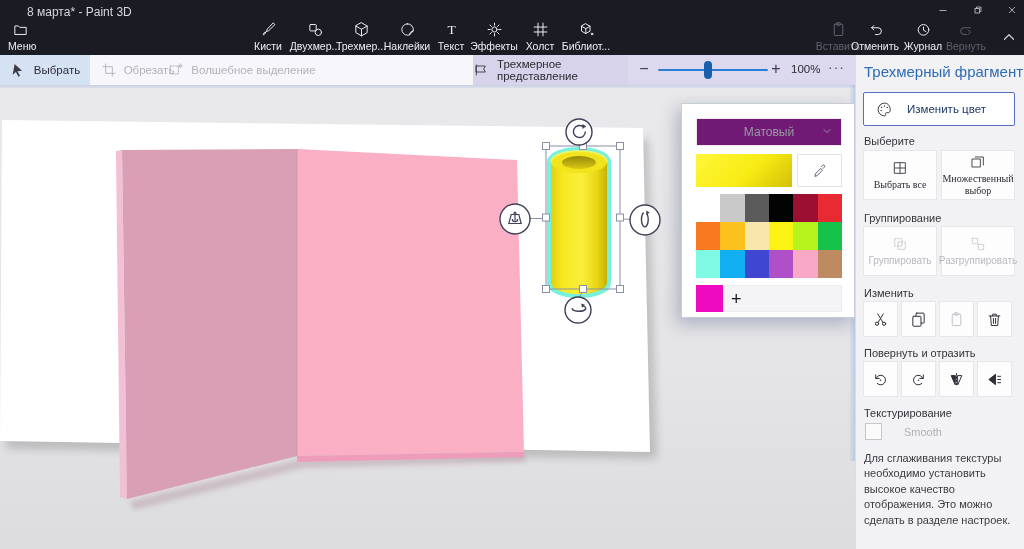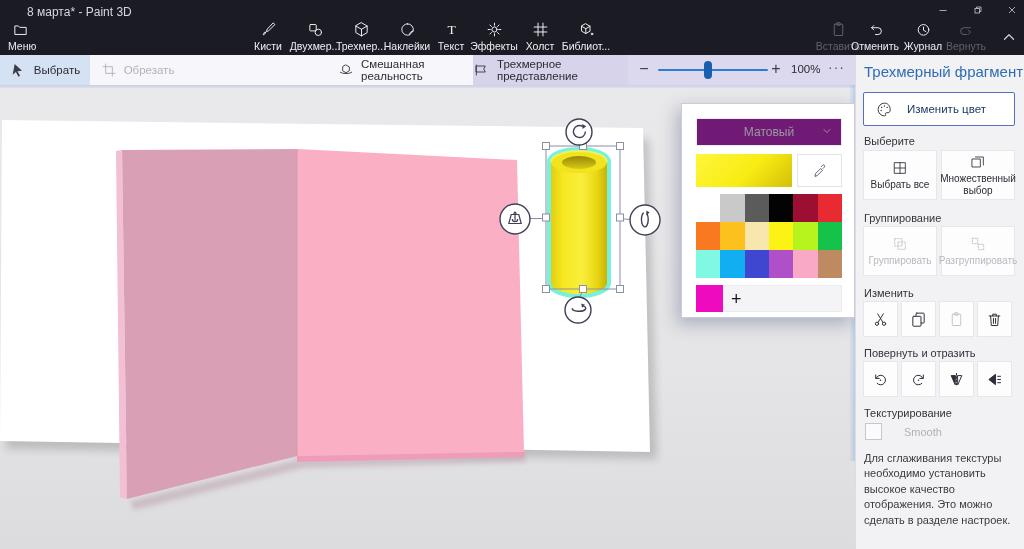--- a/index.html
+++ b/index.html
@@ -206,26 +206,26 @@
           <path d="M7 3l11 10.2-6.8.6 3.8 7-2.3 1.2-3.8-7L4 19z" fill="#3c3c46" stroke="none"></path>
         </svg>
       <span>Выбрать</span>
     </div>
     <div class="rseg disabled" style="left:90px;width:95px;justify-content:center;gap:7px;">
       <svg viewBox="0 0 24 24">
           <path d="M7 3v14h14M3 7h14v14"></path>
         </svg>
       <span>Обрезать</span>
     </div>
-    <div class="rseg" style="left:338px;width:135px;justify-content:center;gap:7px;">
-      <svg viewBox="0 0 24 24">
-          <path d="M12 4.5l5 2.9v5.8l-5 2.9-5-2.9V7.4z"></path>
-          <path d="M3.5 15.5c3 2.6 14 2.6 17 0"></path>
-        </svg>
-      <span>Смешанная реальность</span>
+    <div class="rseg disabled" style="left:162px;width:160px;justify-content:center;gap:7px;">
+      <svg viewBox="0 0 24 24">
+          <rect x="3.5" y="6" width="12" height="12" stroke-dasharray="2.5 2"></rect>
+          <path d="M18.5 3l.8 2.2 2.2.8-2.2.8-.8 2.2-.8-2.2L15.5 6l2.2-.8z"></path>
+        </svg>
+      <span>Волшебное выделение</span>
     </div>
     <div class="rseg seg-view3d">
       <svg viewBox="0 0 24 24">
           <path d="M5 4.5v15"></path>
           <path d="M5 6h13.5l-2.5 4.5 2.5 4.5H5z"></path>
         </svg>
       <span>Трехмерное представление</span>
     </div>
     <div class="rseg seg-zoom">
       <div class="zoombar">
@@ -378,21 +378,21 @@
         <path d="M12 3a9 9 0 1 0 0 18c1.6 0 2.1-1 1.5-2.1-.6-1.2-.2-2.4 1.6-2.4h1.9c2 0 3-1.6 3-3.5C20.5 7.2 16.8 3 12 3z"></path>
         <circle cx="8" cy="9" r="1" fill="#2f2f3a" stroke="none"></circle>
           <circle cx="12" cy="7" r="1" fill="#2f2f3a" stroke="none"></circle>
         <circle cx="15.8" cy="9" r="1" fill="#2f2f3a" stroke="none"></circle>
           <circle cx="7.3" cy="13.3" r="1" fill="#2f2f3a" stroke="none"></circle>
       </svg>
       <span>Изменить цвет</span>
     </div>
 
     <div class="sect" style="top:80px;">Выберите</div>
-    <div class="btnrow" style="top:95px;">
+    <div class="btnrow" style="top:95px;font-family:Liberation Serif, serif;">
       <div class="pbtn">
         <svg viewBox="0 0 24 24">
             <rect x="4" y="4" width="16" height="16"></rect>
             <path d="M12 4v16M4 12h16"></path>
           </svg>
         <span>Выбрать все</span>
       </div>
       <div class="pbtn">
         <svg viewBox="0 0 24 24">
             <path d="M8 4.5h12v12"></path>

